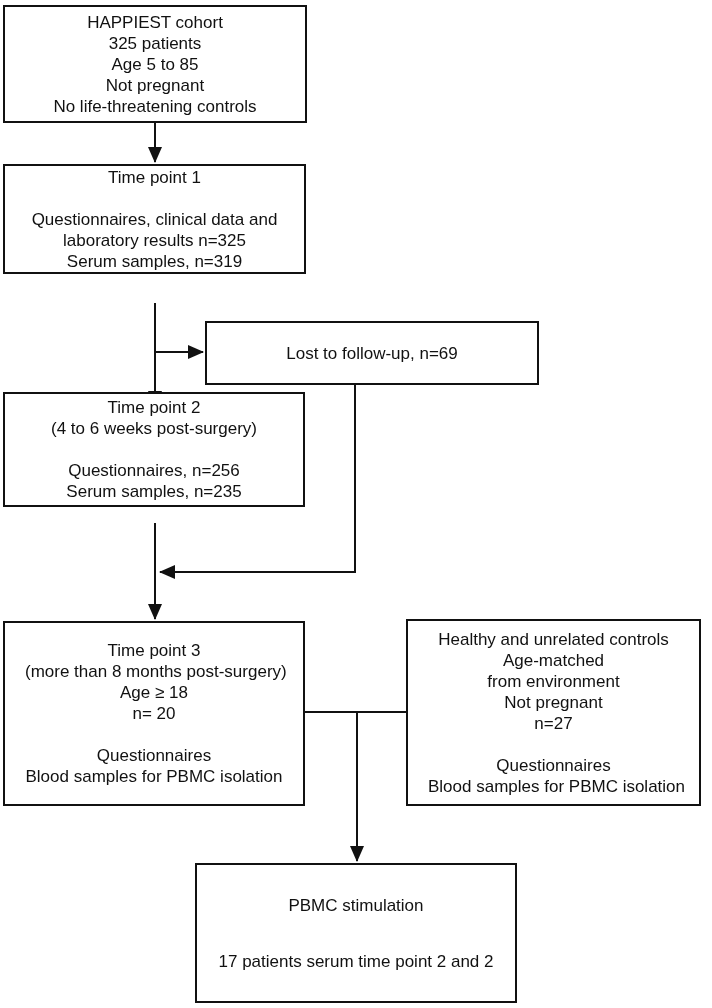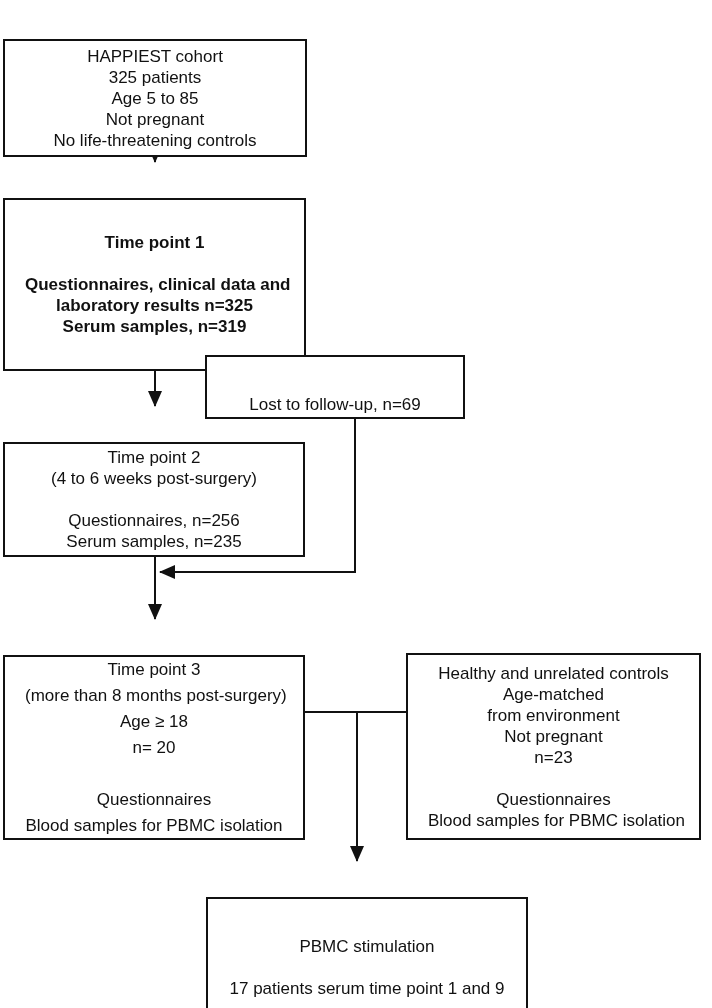--- a/index.html
+++ b/index.html
@@ -23,21 +23,20 @@
     border:2px solid #111111;
     background:#ffffff;
     color:#111111;
     display:flex;
     flex-direction:column;
     justify-content:center;
     text-align:center;
     font-size:17px;
     line-height:21px;
     padding:2px 20px;
-    margin-top:34px;
   }
   .line {
     min-height:21px;
     width:100%;
     white-space:nowrap;
   }
 </style>
 </head>
 <body>
 
@@ -59,60 +58,60 @@
   </svg>
 
   <div class="box" style="left:3px;top:5px;width:304px;height:118px;">
     <div class="line">HAPPIEST cohort</div>
     <div class="line">325 patients</div>
     <div class="line">Age 5 to 85</div>
     <div class="line">Not pregnant</div>
     <div class="line">No life-threatening controls</div>
   </div>
 
-  <div class="box" style="left:3px;top:164px;width:303px;height:173px;font-weight:bold;">
+  <div class="box" style="left:3px;top:164px;width:303px;height:110px;">
     <div class="line">Time point 1</div>
     <div class="line"></div>
     <div class="line">Questionnaires, clinical data and</div>
     <div class="line">laboratory results n=325</div>
     <div class="line">Serum samples, n=319</div>
   </div>
 
-  <div class="box" style="left:205px;top:321px;width:260px;height:64px;justify-content:flex-end;">
+  <div class="box" style="left:205px;top:321px;width:334px;height:64px;">
     <div class="line">Lost to follow-up, n=69</div>
   </div>
 
-  <div class="box" style="left:3px;top:408px;width:302px;height:115px;">
+  <div class="box" style="left:3px;top:392px;width:302px;height:115px;">
     <div class="line">Time point 2</div>
     <div class="line">(4 to 6 weeks post-surgery)</div>
     <div class="line"></div>
     <div class="line">Questionnaires, n=256</div>
     <div class="line">Serum samples, n=235</div>
   </div>
 
-  <div class="box" style="left:3px;top:621px;width:302px;height:185px;justify-content:space-between;">
+  <div class="box" style="left:3px;top:621px;width:302px;height:185px;">
     <div class="line">Time point 3</div>
     <div class="line">(more than 8 months post-surgery)</div>
     <div class="line">Age ≥ 18</div>
     <div class="line">n= 20</div>
     <div class="line"></div>
     <div class="line">Questionnaires</div>
     <div class="line">Blood samples for PBMC isolation</div>
   </div>
 
   <div class="box" style="left:406px;top:619px;width:295px;height:187px;">
     <div class="line">Healthy and unrelated controls</div>
     <div class="line">Age-matched</div>
     <div class="line">from environment</div>
     <div class="line">Not pregnant</div>
-    <div class="line">n=23</div>
+    <div class="line">n=27</div>
     <div class="line"></div>
     <div class="line">Questionnaires</div>
     <div class="line">Blood samples for PBMC isolation</div>
   </div>
 
-  <div class="box" style="left:206px;top:863px;width:322px;height:140px;">
+  <div class="box" style="left:195px;top:863px;width:322px;height:140px;gap:7px;">
     <div class="line">PBMC stimulation</div>
     <div class="line"></div>
-    <div class="line">17 patients serum time point 1 and 9</div>
+    <div class="line">17 patients serum time point 2 and 2</div>
   </div>
 
 </div>
 
 </body></html>

